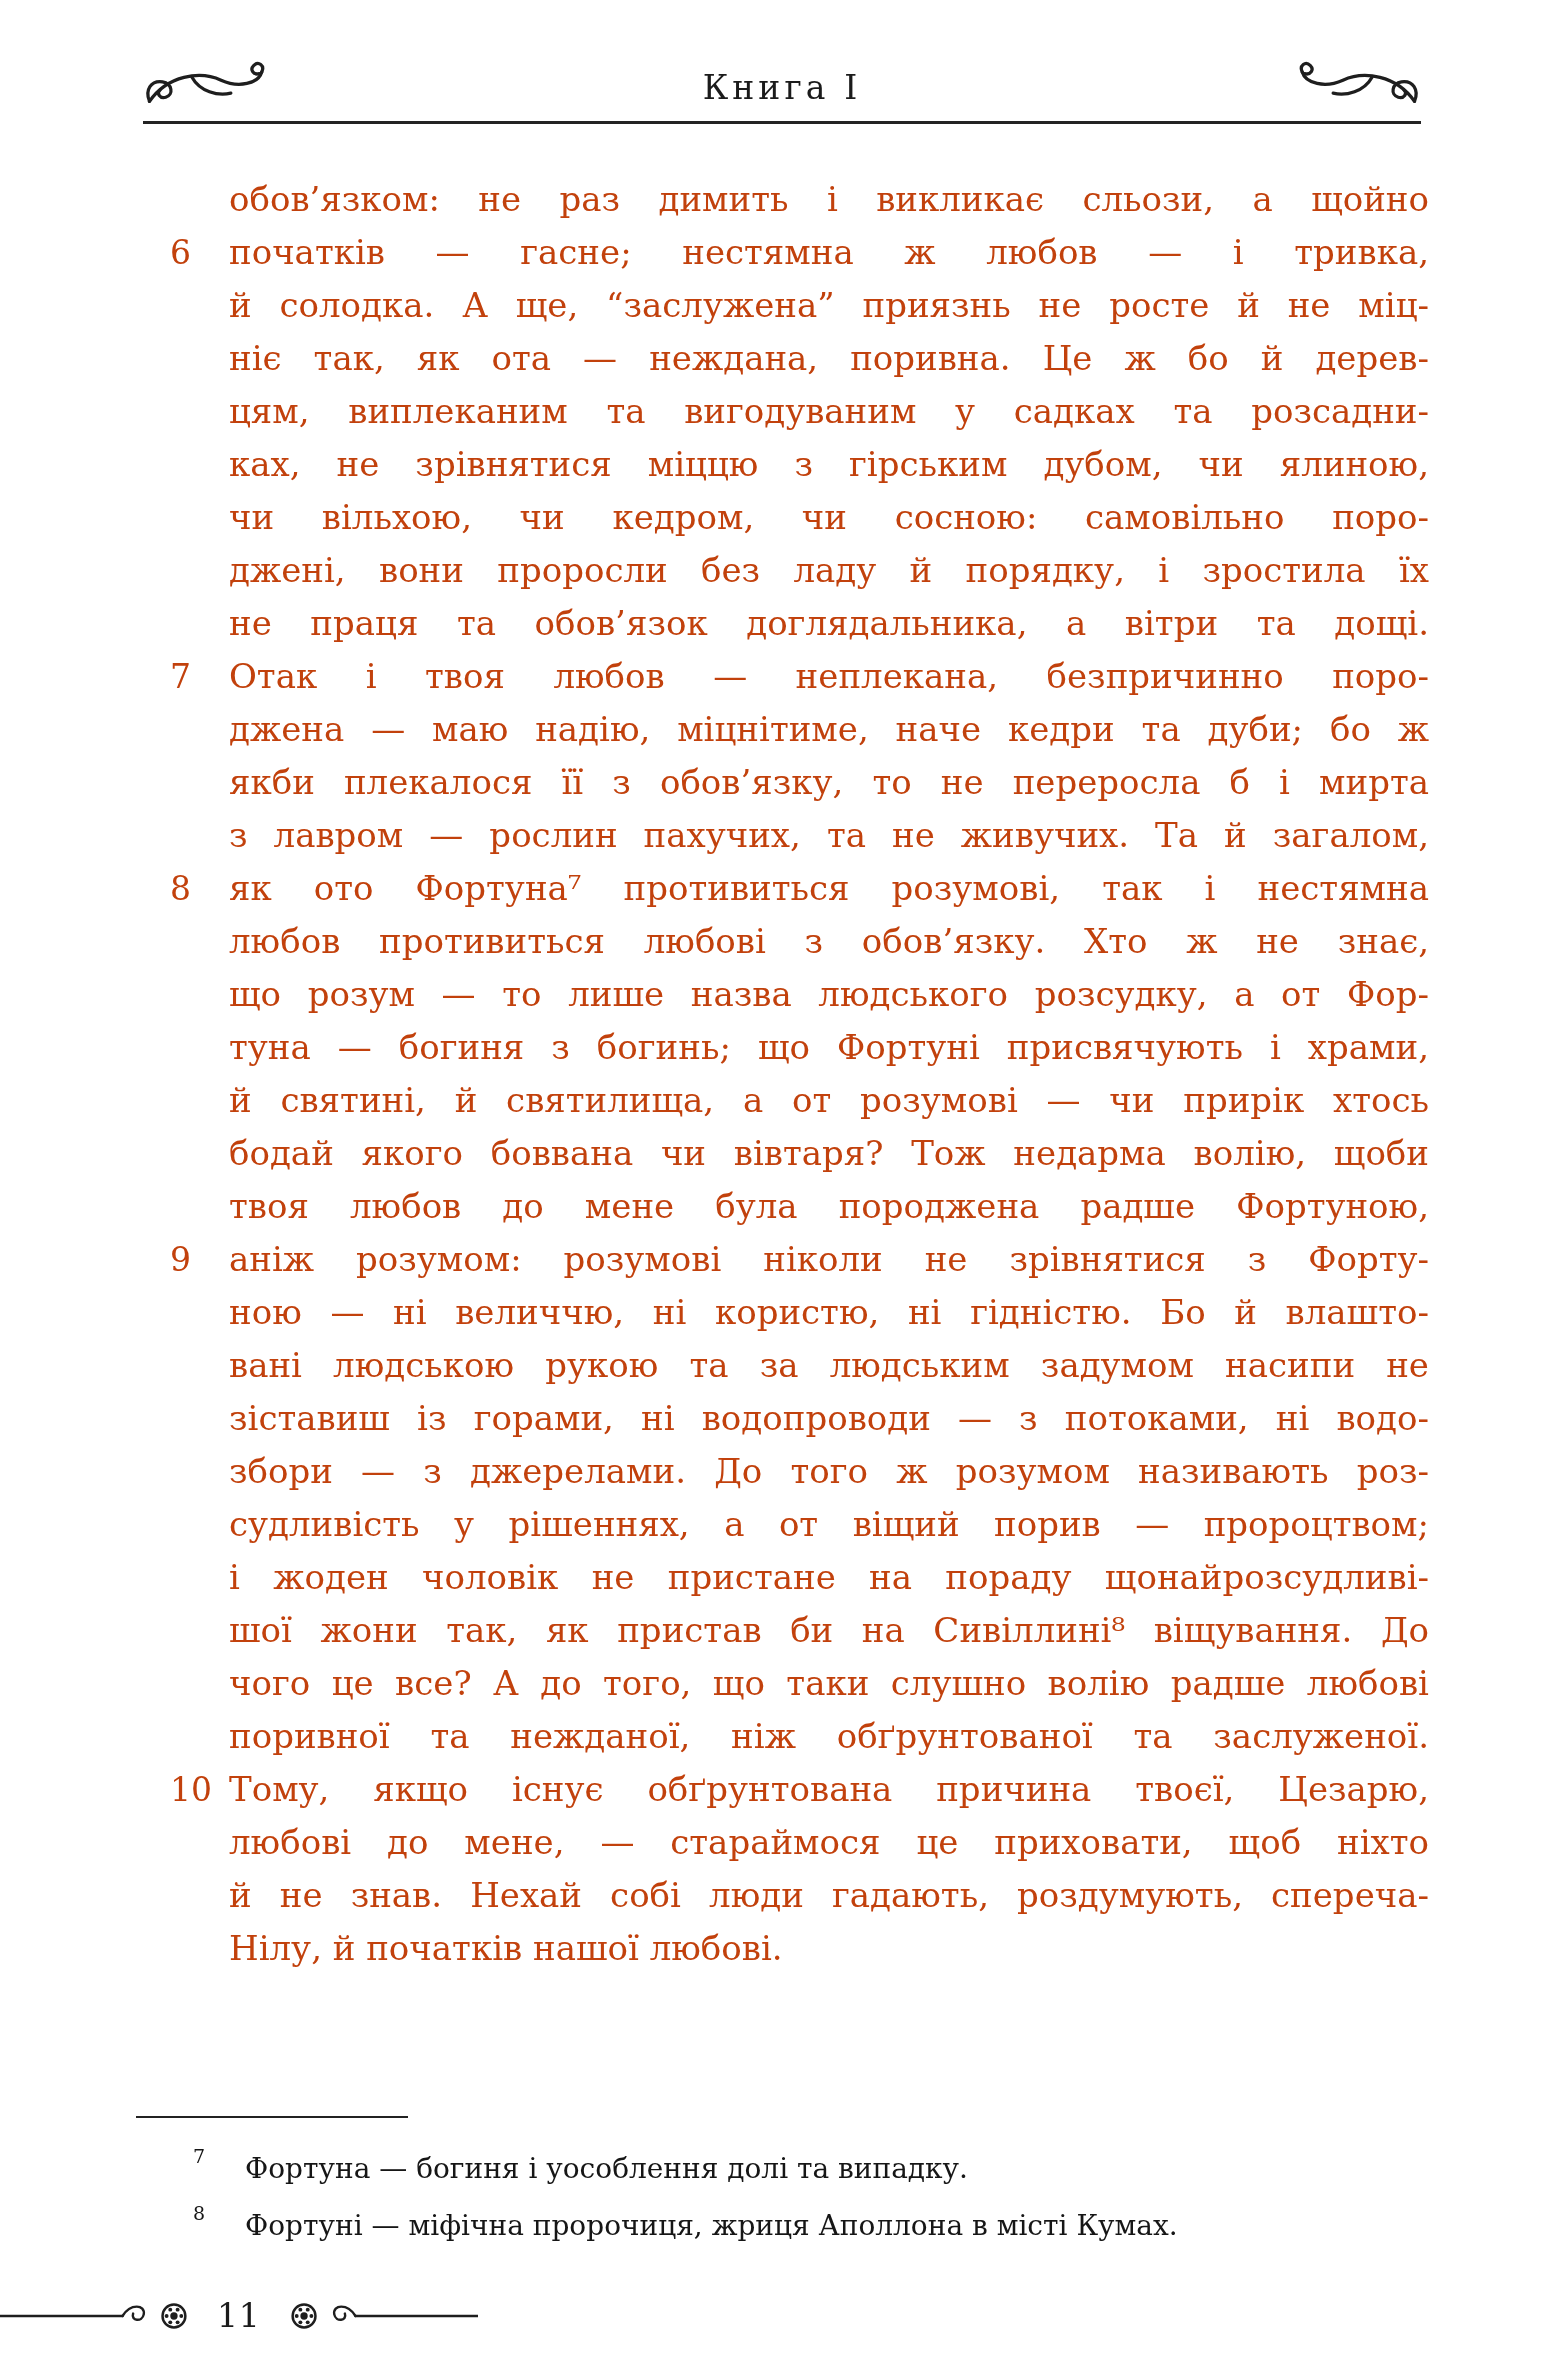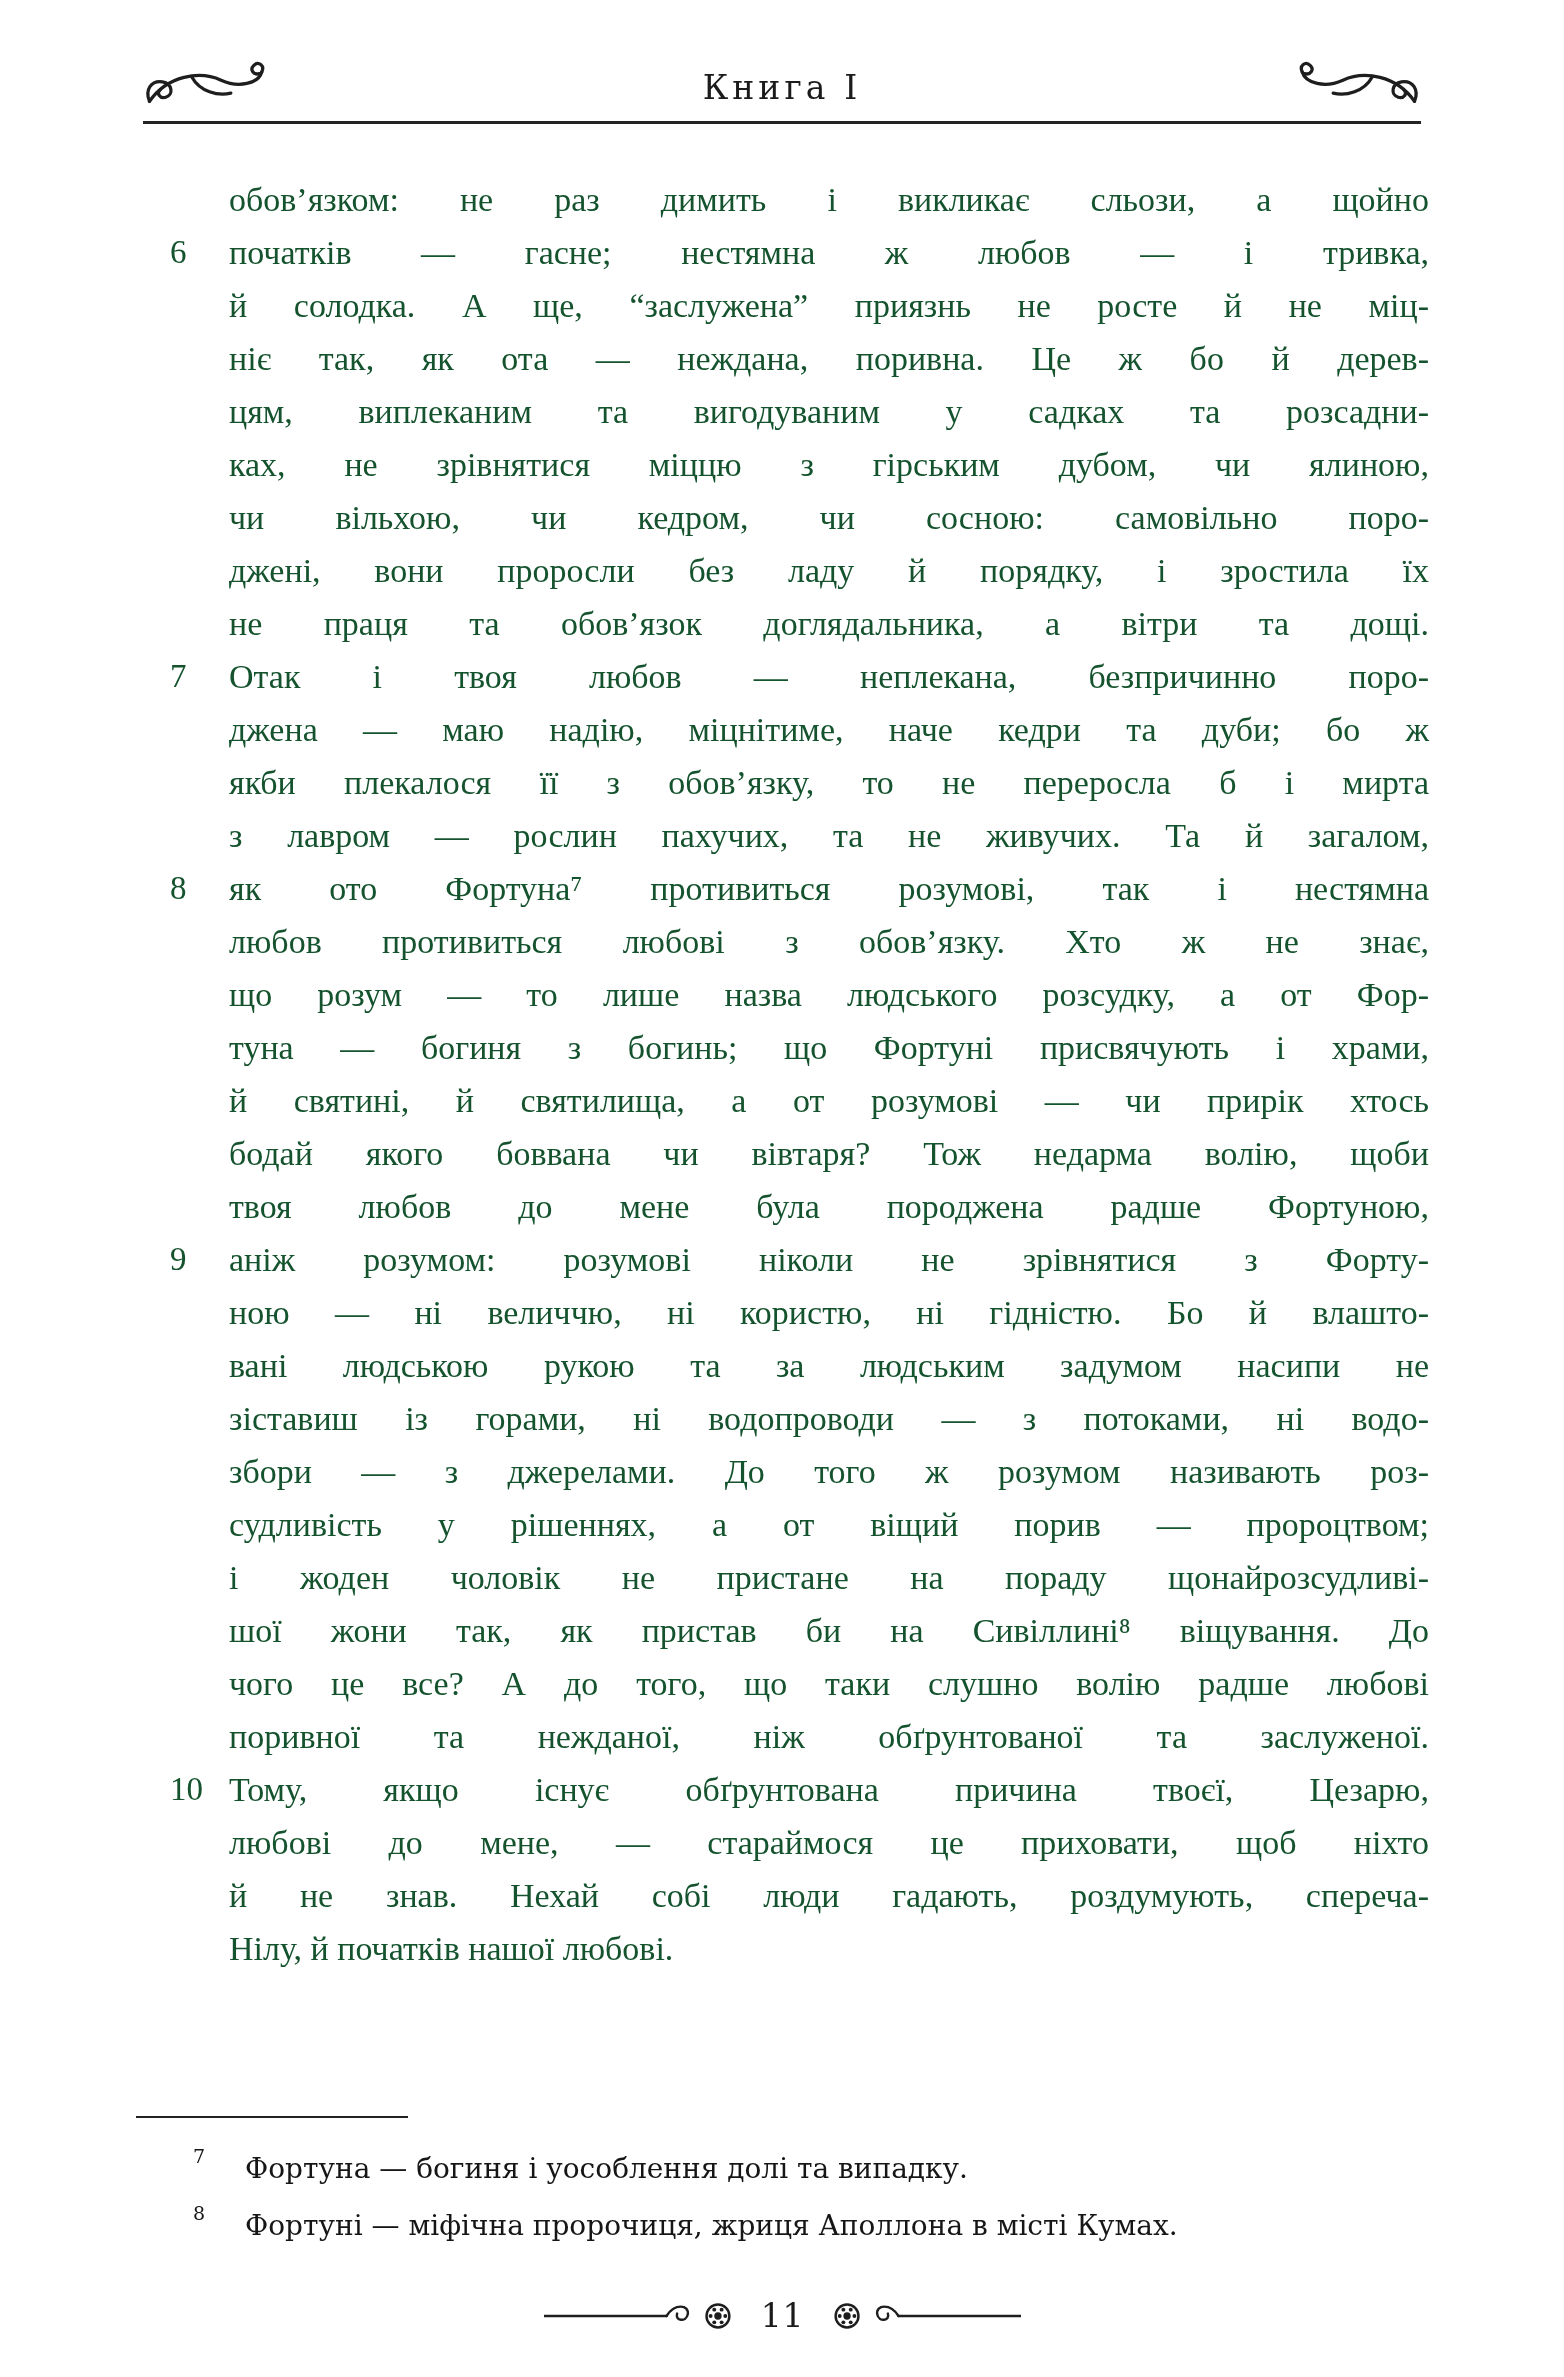--- a/index.html
+++ b/index.html
@@ -23,44 +23,43 @@
   .ornament svg { display:block; }
   .ornament.mirror svg { transform:scaleX(-1); }
   .header-rule { margin-top:1.6px; border-top:3.3px solid #232323; }
 
   
   .body-text { position:absolute; top:173px; left:229px; width:1200px; }
   .line {
     position:relative;
     font-size:34px; line-height:53px;
     text-align:justify; text-align-last:justify;
-    color:#14532d;
+    color:#c2410c;
     white-space:normal;
-    font-family:Liberation Serif, serif;
   }
   .line.last-line { text-align-last:left; }
   .sec-num {
     position:absolute; left:-59px; top:0; width:52px;
     font-size:33px; line-height:53px; text-align:left;
     text-align-last:left;
   }
 
   
   .footnote-rule { position:absolute; top:2116px; left:136px; width:272px; border-top:2.4px solid #232323; }
   .footnotes { position:absolute; top:2140px; left:245px; width:1184px; }
   .footnote { position:relative; font-size:28px; line-height:57px; color:#161616; }
   .fn-num {
     position:absolute; left:-52px; top:6.5px;
     font-size:19px; line-height:1;
   }
 
   
   .footer {
     position:absolute; top:2287px; left:0; width:1565px; height:57px;
-    display:flex; align-items:center; justify-content:center; gap:21px;
+    display:flex; align-items:center; justify-content:flex-start; gap:21px;
   }
   .page-number { font-size:33px; color:#1b1b1b; letter-spacing:0.8px; }
   .footer .ornament svg { display:block; }
 </style>
 </head>
 <body>
 
 <div class="page">
 
   <header class="header">

